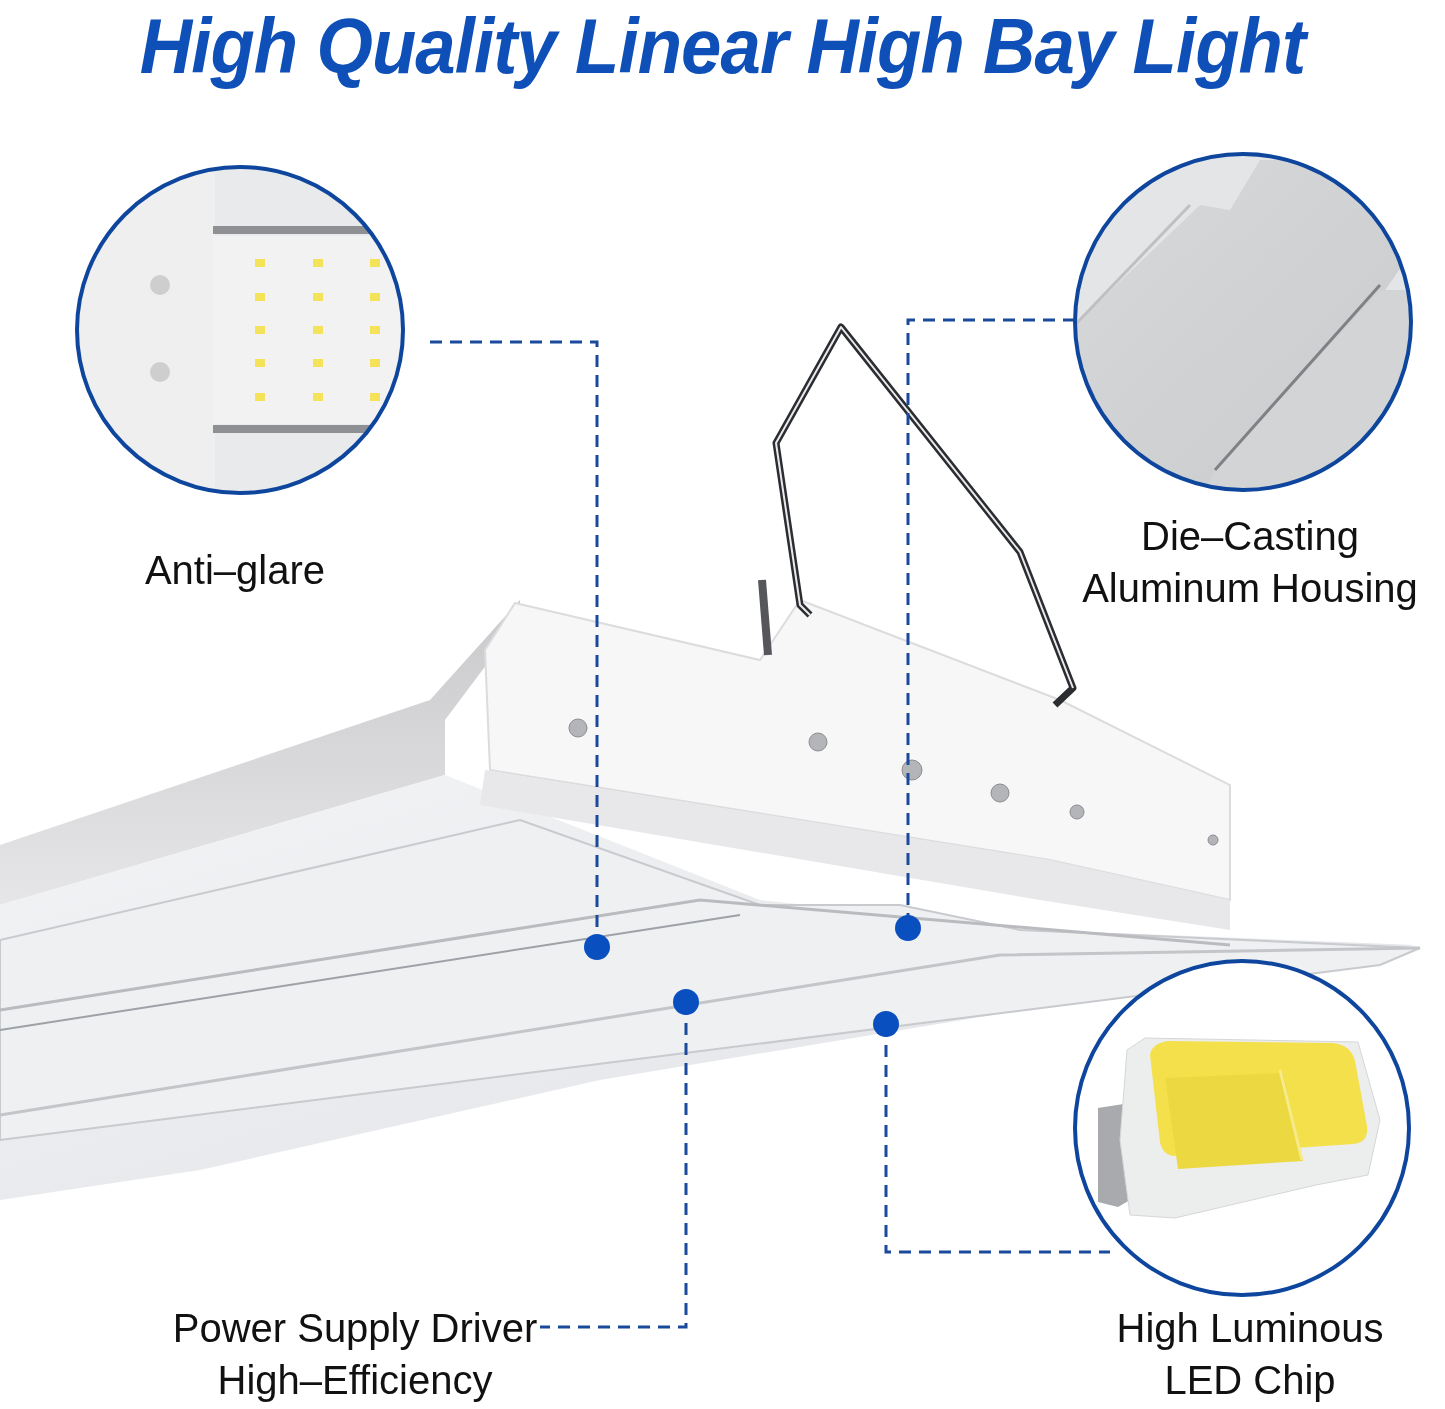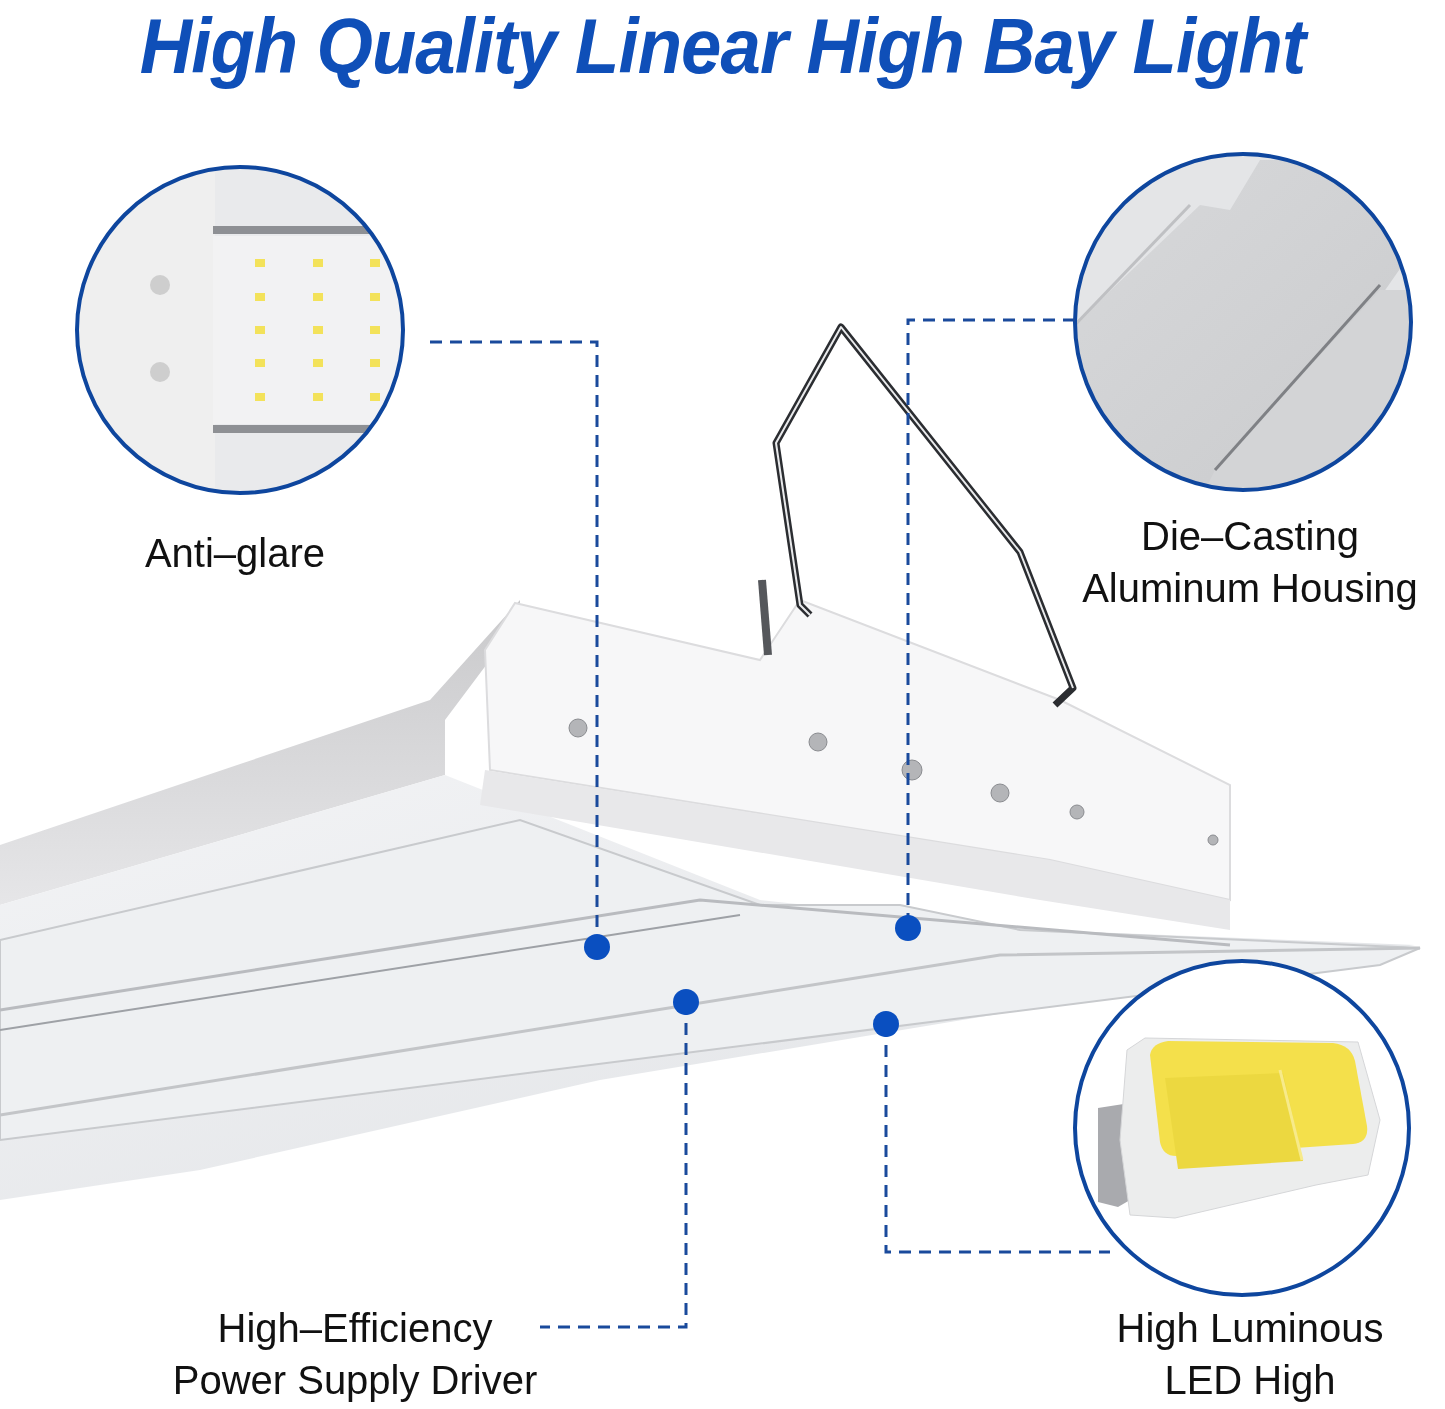--- a/index.html
+++ b/index.html
@@ -1,20 +1,20 @@
 <!DOCTYPE html>
 <html><head>
 <meta charset="utf-8">
 <style>
   html,body{margin:0;padding:0;background:#fff;}
   body{width:1445px;height:1409px;position:relative;overflow:hidden;font-family:"Liberation Sans","DejaVu Sans",sans-serif;}
   .title{position:absolute;left:0;top:0;width:1445px;height:100px;text-align:center;color:#0f4fb8;font-weight:bold;font-style:italic;font-size:78px;line-height:92px;letter-spacing:-1px;transform:scaleX(0.93);transform-origin:center;white-space:nowrap;}
   .scene{position:absolute;left:0;top:0;}
   .label{position:absolute;color:#111;font-size:40px;line-height:52px;text-align:center;white-space:nowrap;}
-  .lbl-lens{left:60px;top:527px;width:350px;}
+  .lbl-lens{left:60px;top:544px;width:350px;}
   .lbl-housing{left:1045px;top:510px;width:410px;}
   .lbl-driver{left:120px;top:1302px;width:470px;}
   .lbl-chip{left:1080px;top:1302px;width:340px;}
 </style>
 </head>
 <body>
 
 <div class="title">High Quality Linear High Bay Light</div>
 
 <svg class="scene" width="1445" height="1409" viewBox="0 0 1445 1409" xmlns="http://www.w3.org/2000/svg">
@@ -128,19 +128,19 @@
 </svg>
 
 <div class="label lbl-lens">
   <div>Anti–glare</div>
 </div>
 <div class="label lbl-housing">
   <div>Die–Casting</div>
   <div>Aluminum Housing</div>
 </div>
 <div class="label lbl-driver">
+  <div>Power Supply Driver</div>
   <div>High–Efficiency</div>
-  <div>Power Supply Driver</div>
 </div>
 <div class="label lbl-chip">
   <div>High Luminous</div>
-  <div>LED High</div>
+  <div>LED Chip</div>
 </div>
 
 </body></html>

